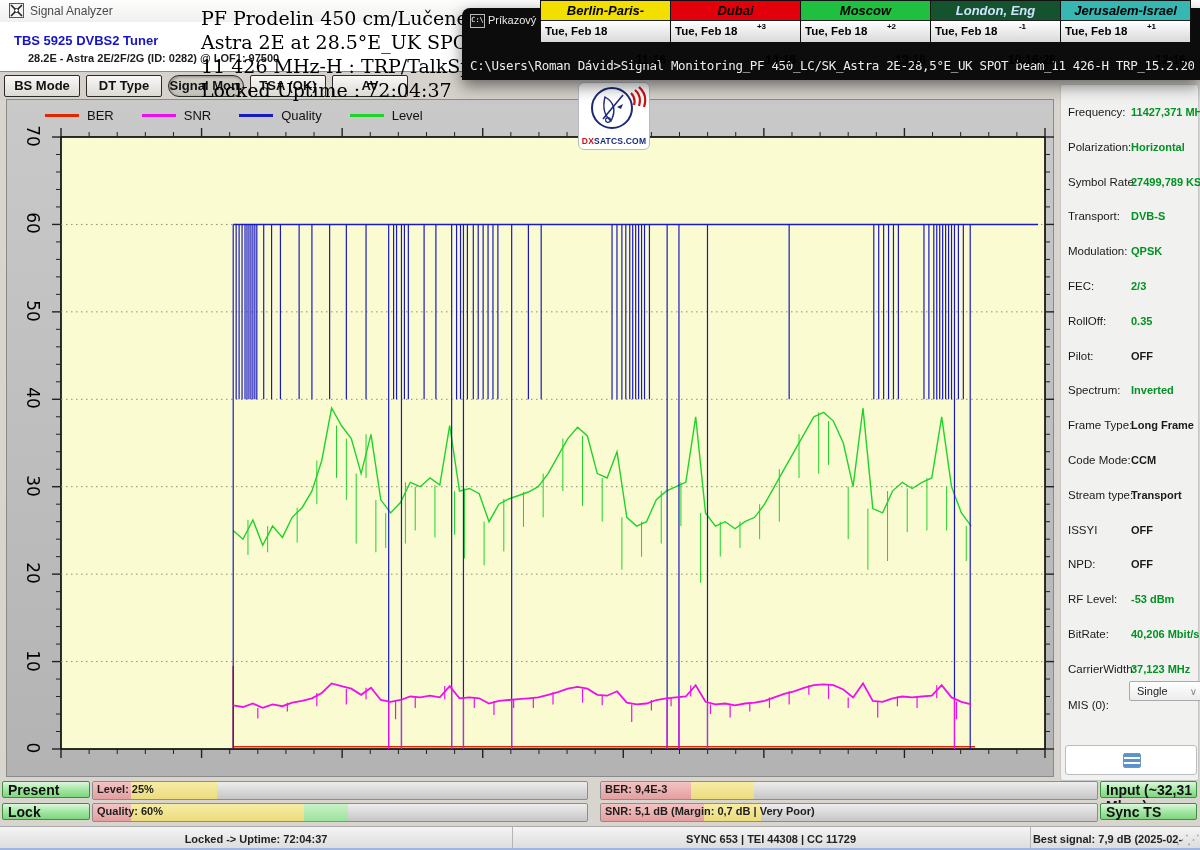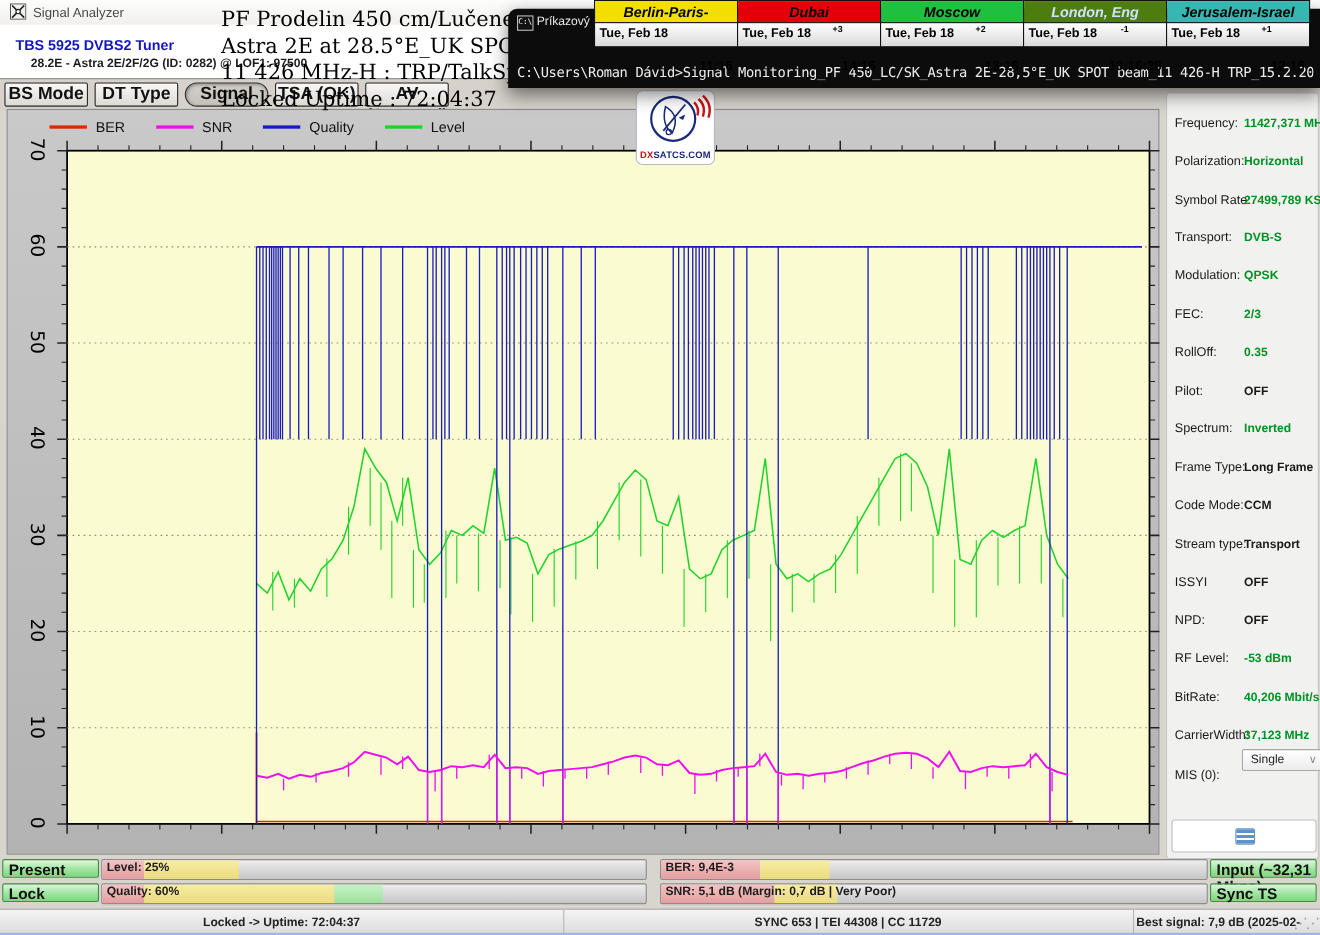--- a/index.html
+++ b/index.html
@@ -12,21 +12,21 @@
   .appicon{position:absolute;left:9px;top:3px;width:15px;height:15px;}
   .chev{position:absolute;left:1184px;top:2px;font-size:11px;color:#999;}
   
   .tunerstrip{position:absolute;left:0;top:22px;width:1200px;height:49px;background:#ffffff;}
   .tunername{position:absolute;left:14px;top:11px;font-size:13px;font-weight:bold;color:#1414c8;}
   .tunerdet{position:absolute;left:28px;top:30px;font-size:11px;font-weight:bold;color:#1c1c1c;}
   
   .tabbar{position:absolute;left:0;top:71px;width:1200px;height:28px;background:#d6d2cb;
           border-top:1px solid #8c8c8c;}
   .tab{position:relative;float:left;margin:3px 2px 0 4px;width:74px;height:20px;line-height:20px;
-       text-align:center;font-size:16px;font-weight:bold;color:#111;background:linear-gradient(#f8f8f8,#dcdad4);
+       text-align:center;font-size:13px;font-weight:bold;color:#111;background:linear-gradient(#f8f8f8,#dcdad4);
        border:1px solid #2a2a2a;border-radius:2px;}
   .tab.active{background:linear-gradient(#d2cfc9,#c4c1ba);box-shadow:inset 1px 1px 3px rgba(0,0,0,.35);border-radius:11px;}
   
   .chartpanel{position:absolute;left:6px;top:99px;width:1046px;height:676px;
               background:linear-gradient(#c9c9c9,#b3b3b3);border:1px solid #8a8a8a;}
   .legend{position:absolute;left:38px;top:6px;display:flex;gap:28px;height:18px;align-items:center;}
   .lgi{display:flex;align-items:center;gap:8px;font-size:13px;color:#111;}
   .lgline{display:inline-block;width:34px;height:3px;}
   .ylab{position:absolute;left:21px;width:24px;height:24px;display:flex;align-items:center;justify-content:center;
         font-size:17px;color:#000;transform:translateY(-12px) rotate(90deg);font-family:"DejaVu Sans",sans-serif;}
@@ -507,21 +507,21 @@
       </div>
       <div class="clockcell">
         <div class="clockhead" style="background: rgb(31, 191, 63); color: rgb(0, 0, 0);">Moscow</div>
         <div class="clocktime">
           <span class="cdate">Tue, Feb 18</span>
           <span class="coff">+2</span>
           <span class="ctime">13:16</span>
         </div>
       </div>
       <div class="clockcell">
-        <div class="clockhead" style="background: #4d7c0f; color: rgb(207, 227, 255);">London, Eng</div>
+        <div class="clockhead" style="background: #14532d; color: rgb(207, 227, 255);">London, Eng</div>
         <div class="clocktime">
           <span class="cdate">Tue, Feb 18</span>
           <span class="coff">-1</span>
           <span class="ctime">10:16:28</span>
         </div>
       </div>
       <div class="clockcell">
         <div class="clockhead" style="background: rgb(54, 183, 178); color: rgb(0, 0, 0);">Jerusalem-Israel</div>
         <div class="clocktime">
           <span class="cdate">Tue, Feb 18</span>

